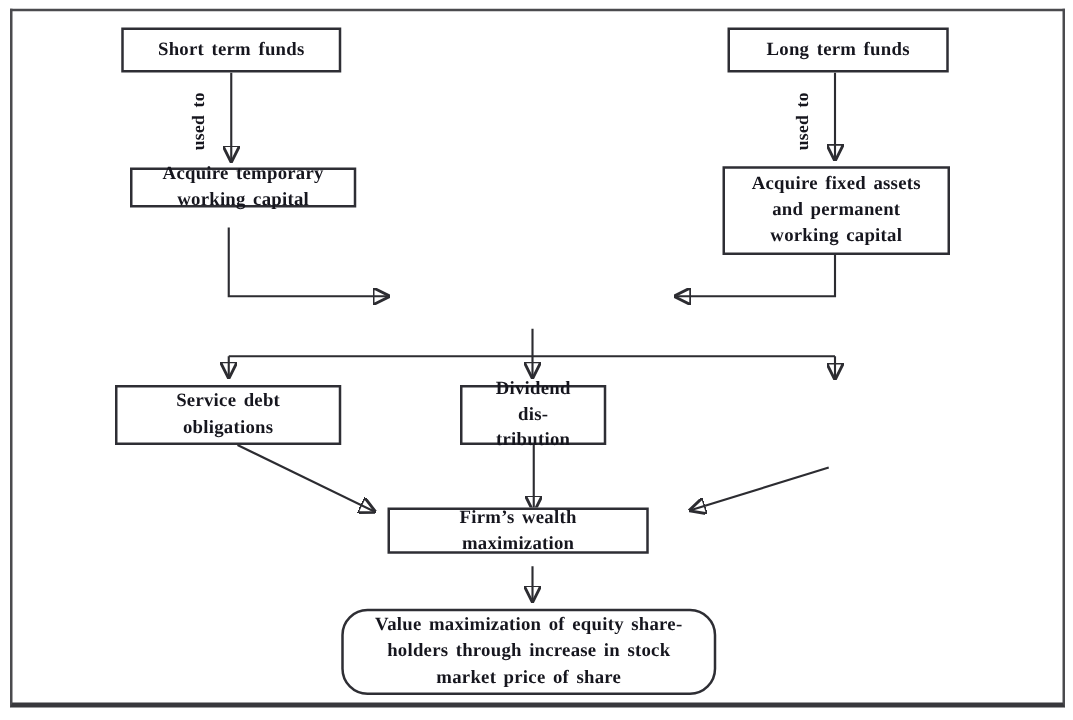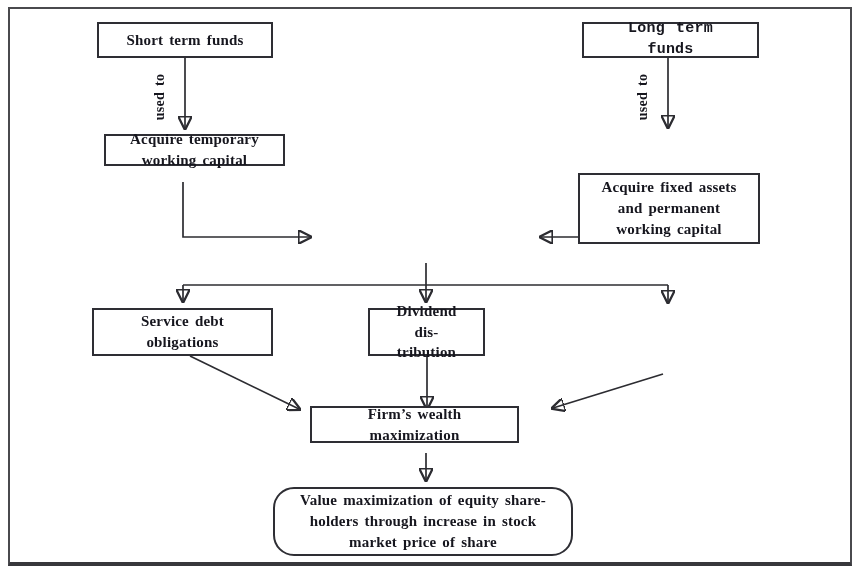--- a/index.html
+++ b/index.html
@@ -86,30 +86,30 @@
     <path d="M426,285 V301" marker-end="url(#ah)"></path>
     <path d="M668,285 V302" marker-end="url(#ah)"></path>
     <path d="M190,356 L299,409" marker-end="url(#ah)"></path>
     <path d="M427,356 V408" marker-end="url(#ah)"></path>
     <path d="M663,374 L553,408" marker-end="url(#ah)"></path>
     <path d="M426,453 V480" marker-end="url(#ah)"></path>
   </svg>
 
   <div class="node" style="left:97px; top:22px; width:176px; height:36px;">Short term funds</div>
 
-  <div class="node" style="left:582px; top:22px; width:177px; height:36px;font-family:Liberation Mono, monospace;">Long term funds</div>
+  <div class="node" style="left:582px; top:22px; width:177px; height:36px;">Long term funds</div>
 
   <div class="edge-label" style="left:130px; top:88px;">used to</div>
 
   <div class="edge-label" style="left:613px; top:88px;">used to</div>
 
   <div class="node" style="left:104px; top:134px; width:181px; height:32px;">Acquire temporary
 working capital</div>
 
-  <div class="node" style="left:578px; top:133px; width:182px; height:71px;margin-top:40px;">Acquire fixed assets
+  <div class="node" style="left:578px; top:133px; width:182px; height:71px;">Acquire fixed assets
 and permanent
 working capital</div>
 
 
   <div class="node" style="left:92px; top:308px; width:181px; height:48px;">Service debt
 obligations</div>
 
   <div class="node" style="left:368px; top:308px; width:117px; height:48px;">Dividend dis-
 tribution</div>
 

